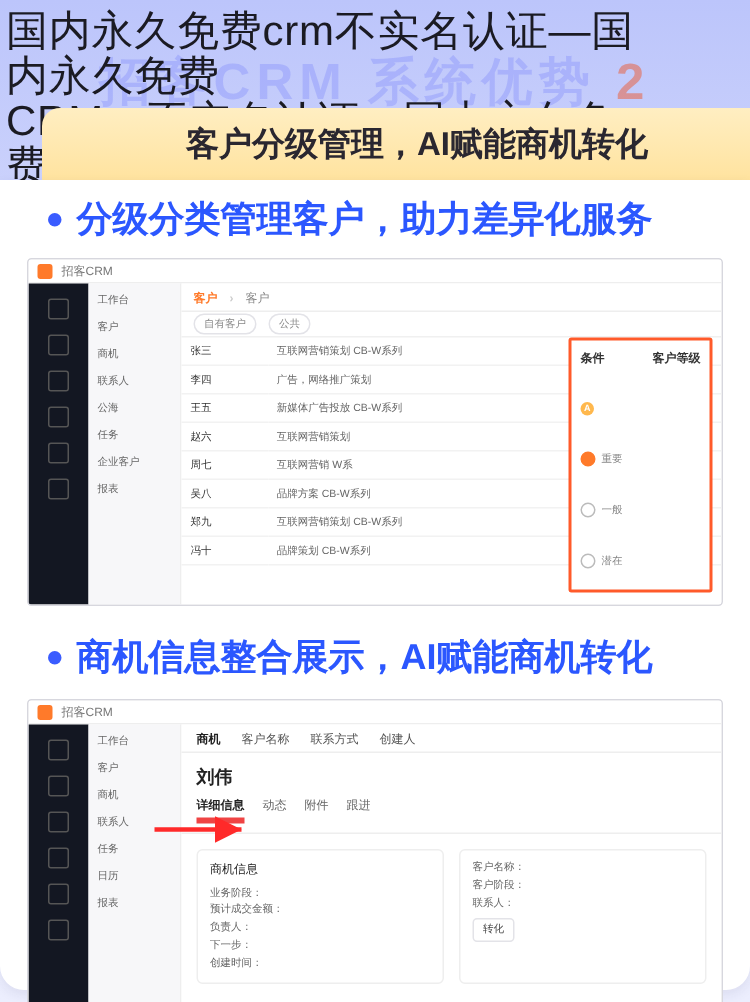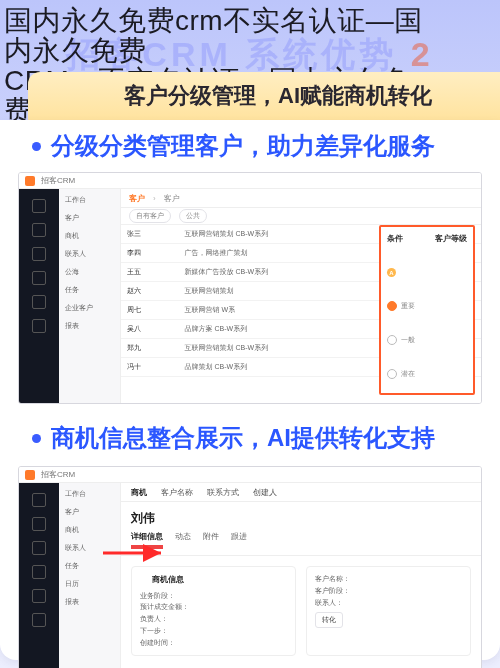--- a/index.html
+++ b/index.html
@@ -216,21 +216,21 @@
   .shot2 .tab2 span.on { color:#222; font-weight:700; border-bottom:4px solid #ef4444; padding-bottom:3px; }
   .shot2 .cards {
     display:flex; gap:10px; padding:10px;
   }
   .shot2 .card {
     border:1px solid #eee; border-radius:4px; padding:6px 8px;
     font-size:7px; color:#666; line-height:1.7;
     background:#fff;
   }
   .shot2 .card h5 {
-    margin:0 0 3px 12px; font-size:8px; color:#222; font-weight:700;
+    margin:0 0 3px 0; font-size:8px; color:#222; font-weight:400;
   }
   .shot2 .card .btn {
     display:inline-block; padding:1px 6px; border:1px solid #e3e3e8;
     border-radius:3px; color:#444; margin-top:3px;
   }
 </style>
 </head>
 <body>
 
 <div class="page">
@@ -362,21 +362,21 @@
           <div class="row">
               <span class="rad"></span>
               <span>全部</span>
             </div>
         </div>
       </div>
     </div>
 
     <div class="bullet">
       <span class="dot"></span>
-      <span>商机信息整合展示，AI提供转化支持</span>
+      <span>商机信息整合展示，AI赋能商机转化</span>
     </div>
 
     <div class="shot2">
       <div class="topbar">
         <span class="brand"></span>
         <span>招客CRM</span>
       </div>
       <div class="sidenav">
         <i></i>
         <i></i>

